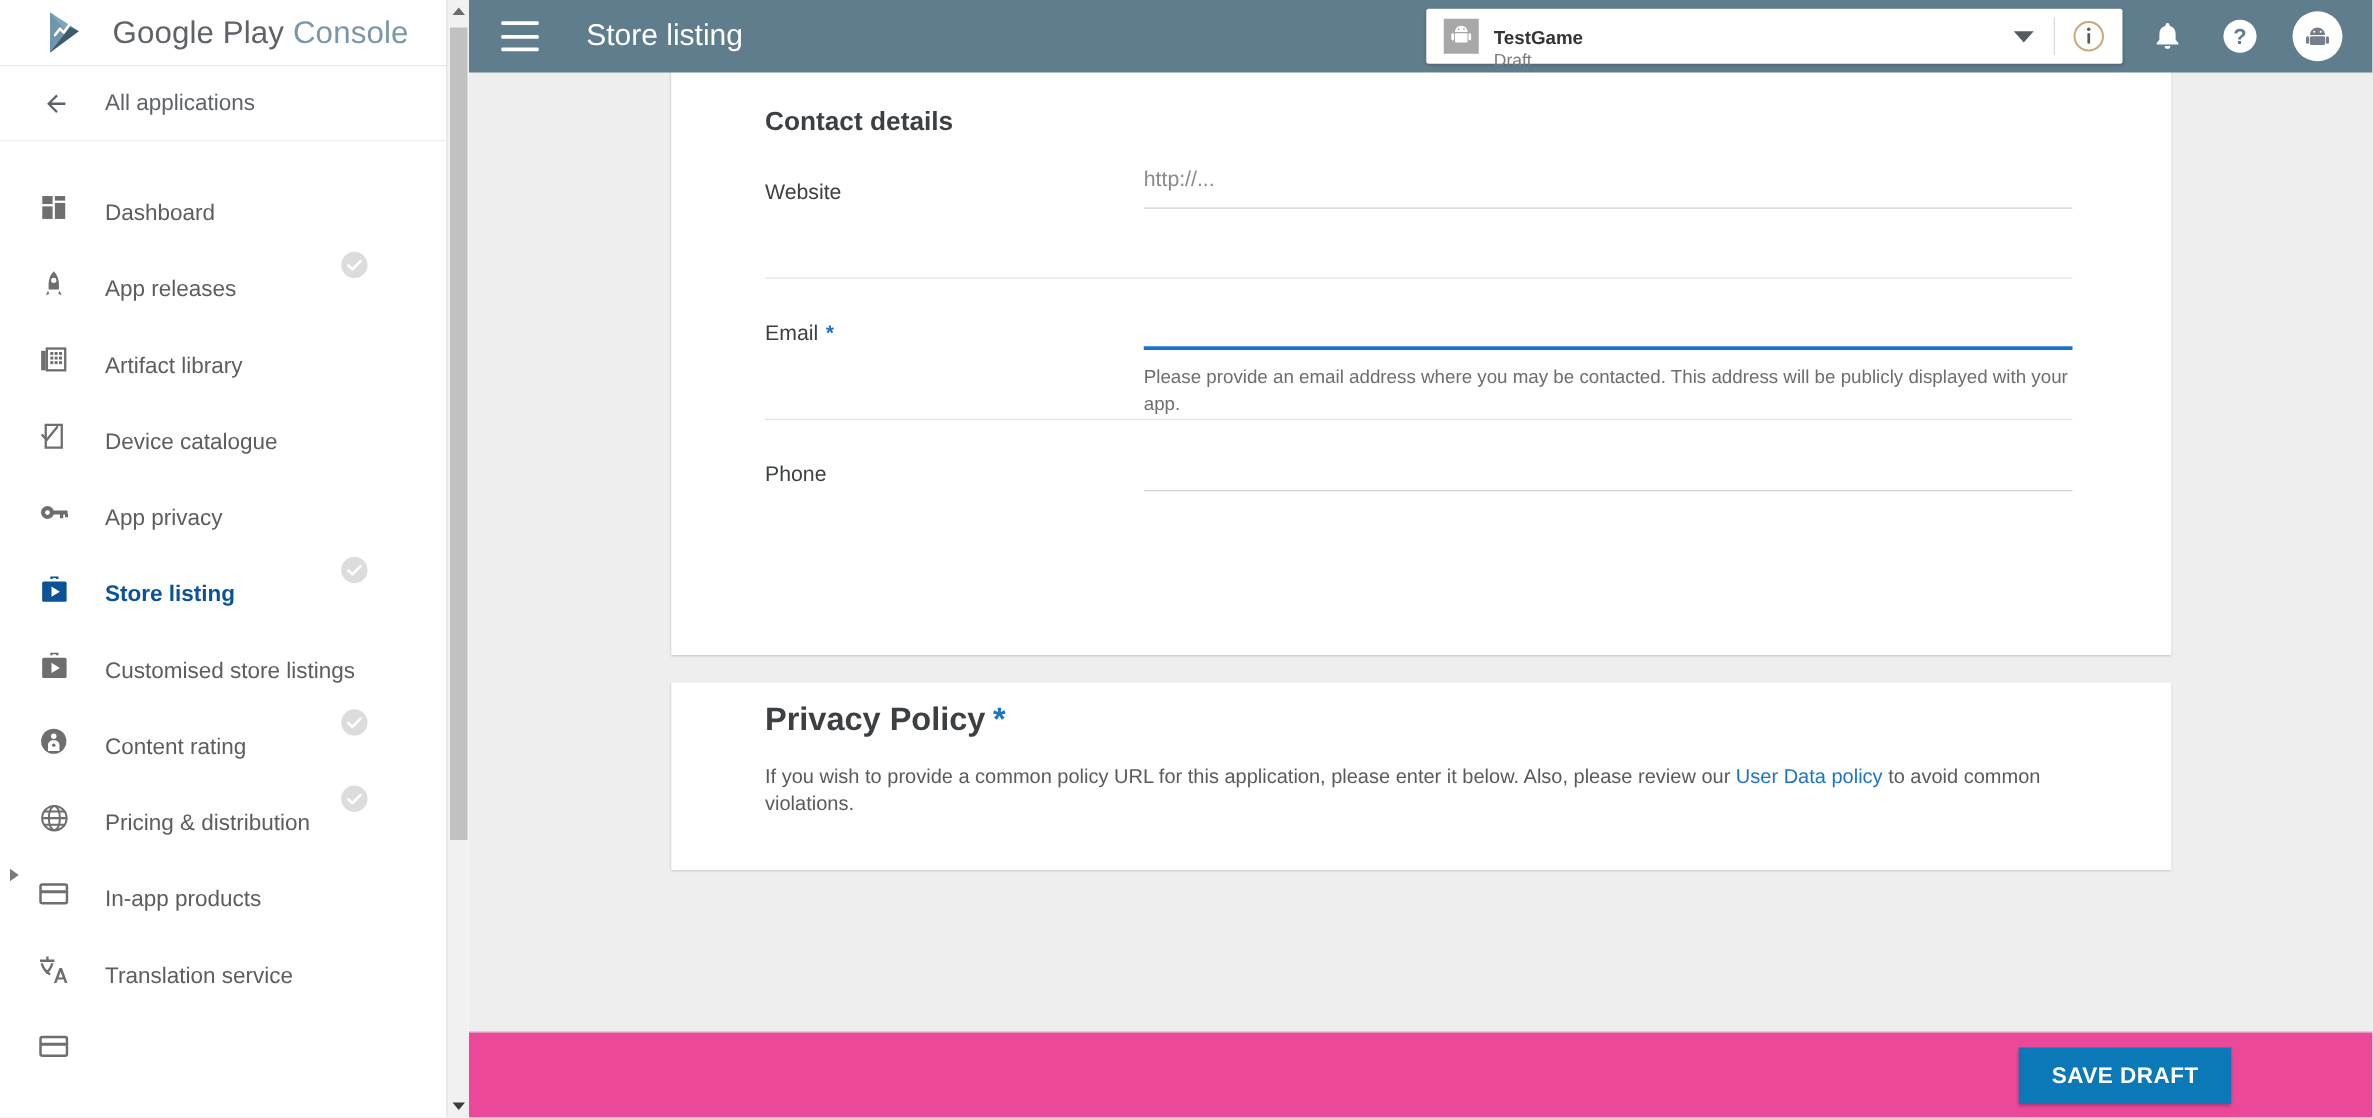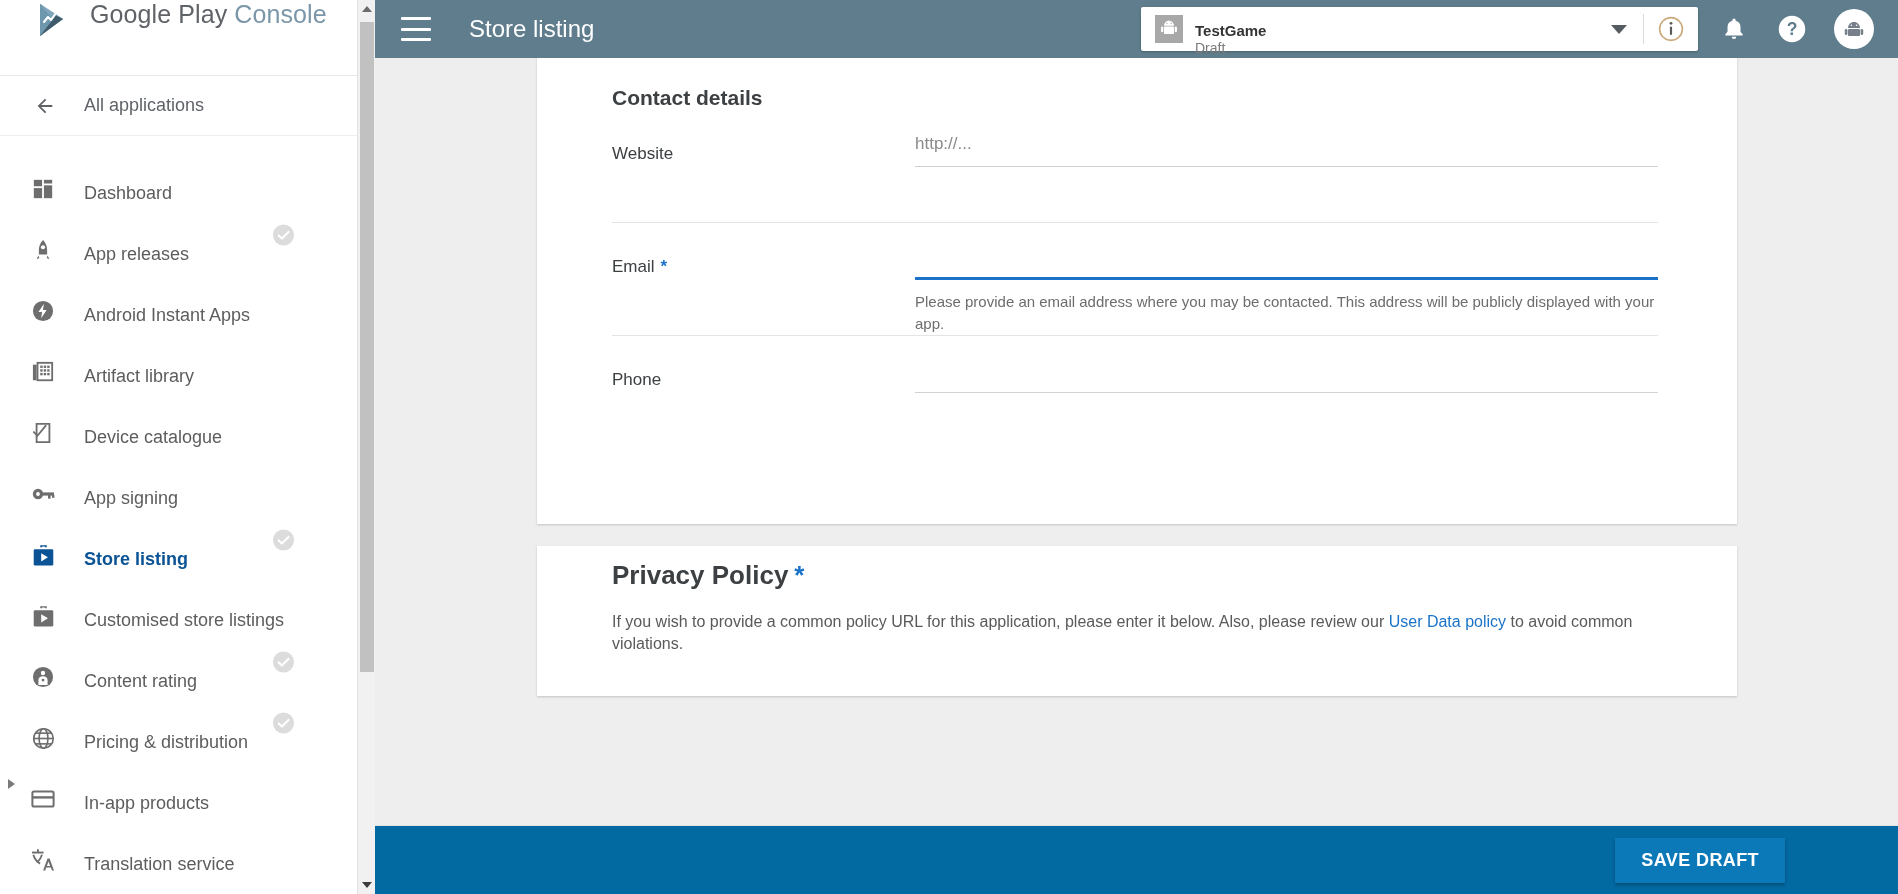--- a/index.html
+++ b/index.html
@@ -15,22 +15,22 @@
 
   
   .sidebar {
     position: absolute; left: 0; top: 0;
     width: 375px; height: 894px;
     background: #ffffff;
     overflow: hidden;
     z-index: 30;
   }
   .brand {
-    height: 76px;
-    display: flex; 
+    height: 53px;
+    display: flex; align-items: center;
     padding-left: 33px;
     border-bottom: 1px solid #e8e8e8;
   }
   .brand-logo { width: 40px; height: 40px; flex: 0 0 40px; }
   .brand-text {
     margin-left: 17px;
     font-size: 25px; letter-spacing: .1px;
     white-space: nowrap;
   }
   .brand-google { color: #5f6368; }
@@ -233,21 +233,21 @@
   .card2-desc {
     font-size: 16px; color: #5a5a5a;
     padding: 20px 79px 40px 75px; line-height: 1.4;
   }
   .card2-desc a { color: #1a73c8; text-decoration: none; }
 
   
   .bottombar {
     position: absolute; left: 375px; bottom: 0;
     width: 1523px; height: 69px;
-    background: #0369a1;
+    background: #ec4899;
     border-top: 1px solid #e2e2e2;
     display: flex; align-items: center; justify-content: flex-end;
     z-index: 25;
   }
   .savebtn {
     margin-right: 113px;
     background: #0b78b8;
     color: #ffffff;
     border: none;
     font-family: "Liberation Sans", sans-serif;
@@ -312,29 +312,20 @@
         </span>
         <span class="nav-label">App releases</span>
         <span class="nav-check">
           <svg width="23" height="23" viewBox="0 0 24 24">
             <circle cx="12" cy="12" r="11" fill="#dcdcdc"></circle>
             <path d="M7 12.4l3.3 3.3L17.2 8.8" stroke="#ffffff" stroke-width="2.2" fill="none" stroke-linecap="round" stroke-linejoin="round"></path>
           </svg>
         </span>
       </div>
 
-      <div class="navitem">
-        <span class="nav-icon">
-          <svg width="22" height="22" viewBox="0 0 24 24">
-            <circle cx="12" cy="12" r="11" fill="currentColor"></circle>
-            <path d="M13 4l-6 9h4l-1 7 6-9h-4z" fill="#ffffff"></path>
-          </svg>
-        </span>
-        <span class="nav-label">Android Instant Apps</span>
-      </div>
 
       <div class="navitem">
         <span class="nav-icon">
           <svg width="22" height="22" viewBox="0 0 24 24">
             <rect x="1" y="4" width="4" height="17" fill="currentColor"></rect>
             <rect x="6" y="2" width="16" height="19" fill="none" stroke="currentColor" stroke-width="2"></rect>
             <g fill="currentColor">
               <rect x="9" y="5" width="2.6" height="2.6"></rect>
                 <rect x="12.8" y="5" width="2.6" height="2.6"></rect>
                 <rect x="16.6" y="5" width="2.6" height="2.6"></rect>
@@ -363,21 +354,21 @@
       <div class="navitem">
         <span class="nav-icon">
           <svg width="24" height="24" viewBox="0 0 24 24" fill="currentColor">
             <circle cx="7" cy="12" r="5.2"></circle>
             <circle cx="7" cy="12" r="1.9" fill="#ffffff"></circle>
             <rect x="10" y="10.4" width="13" height="3.2"></rect>
             <rect x="17" y="13" width="2.6" height="3.6"></rect>
             <rect x="21" y="13" width="2.4" height="2.8"></rect>
           </svg>
         </span>
-        <span class="nav-label">App signing</span>
+        <span class="nav-label">App privacy</span>
       </div>
 
       <div class="navitem active">
         <span class="nav-icon">
           <svg width="23" height="23" viewBox="0 0 24 24" fill="currentColor">
             <path d="M8.6 1.2h6.8v2.1h-2V2.6H10.6v.7h-2z"></path>
             <rect x="1.8" y="5.4" width="20.4" height="17" rx="1.4"></rect>
             <path d="M9.6 9.6l7 4.3-7 4.3z" fill="#ffffff"></path>
           </svg>
         </span>

